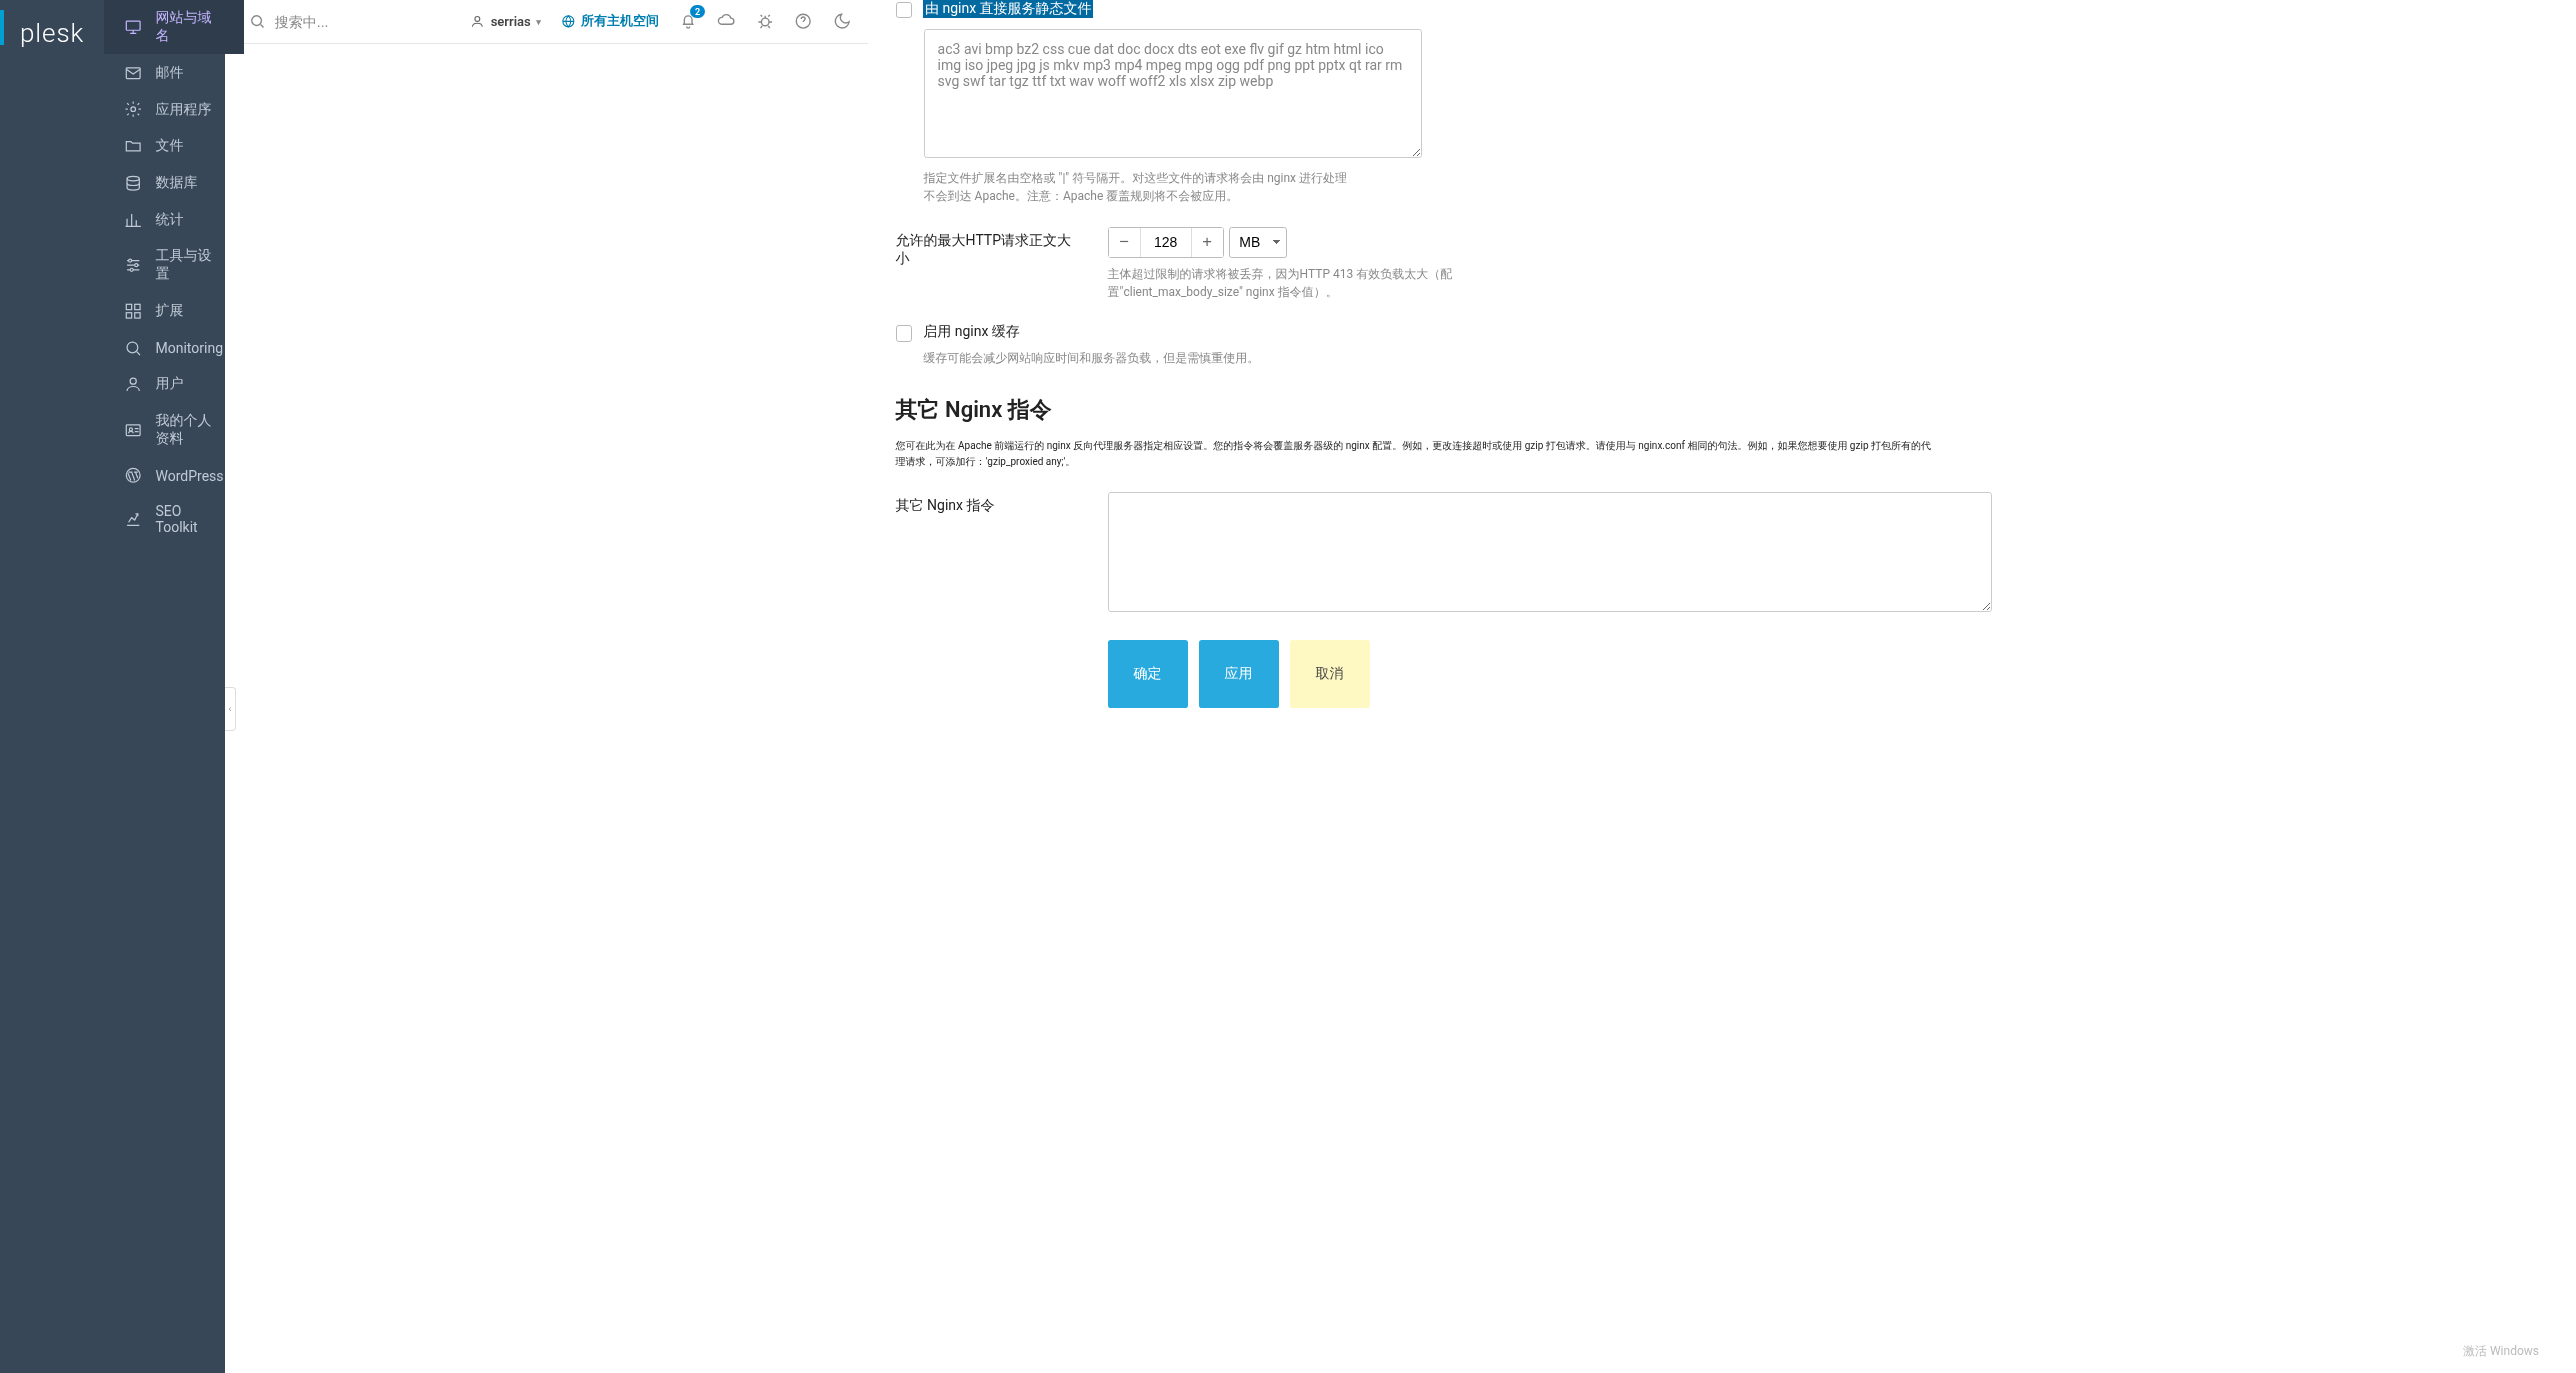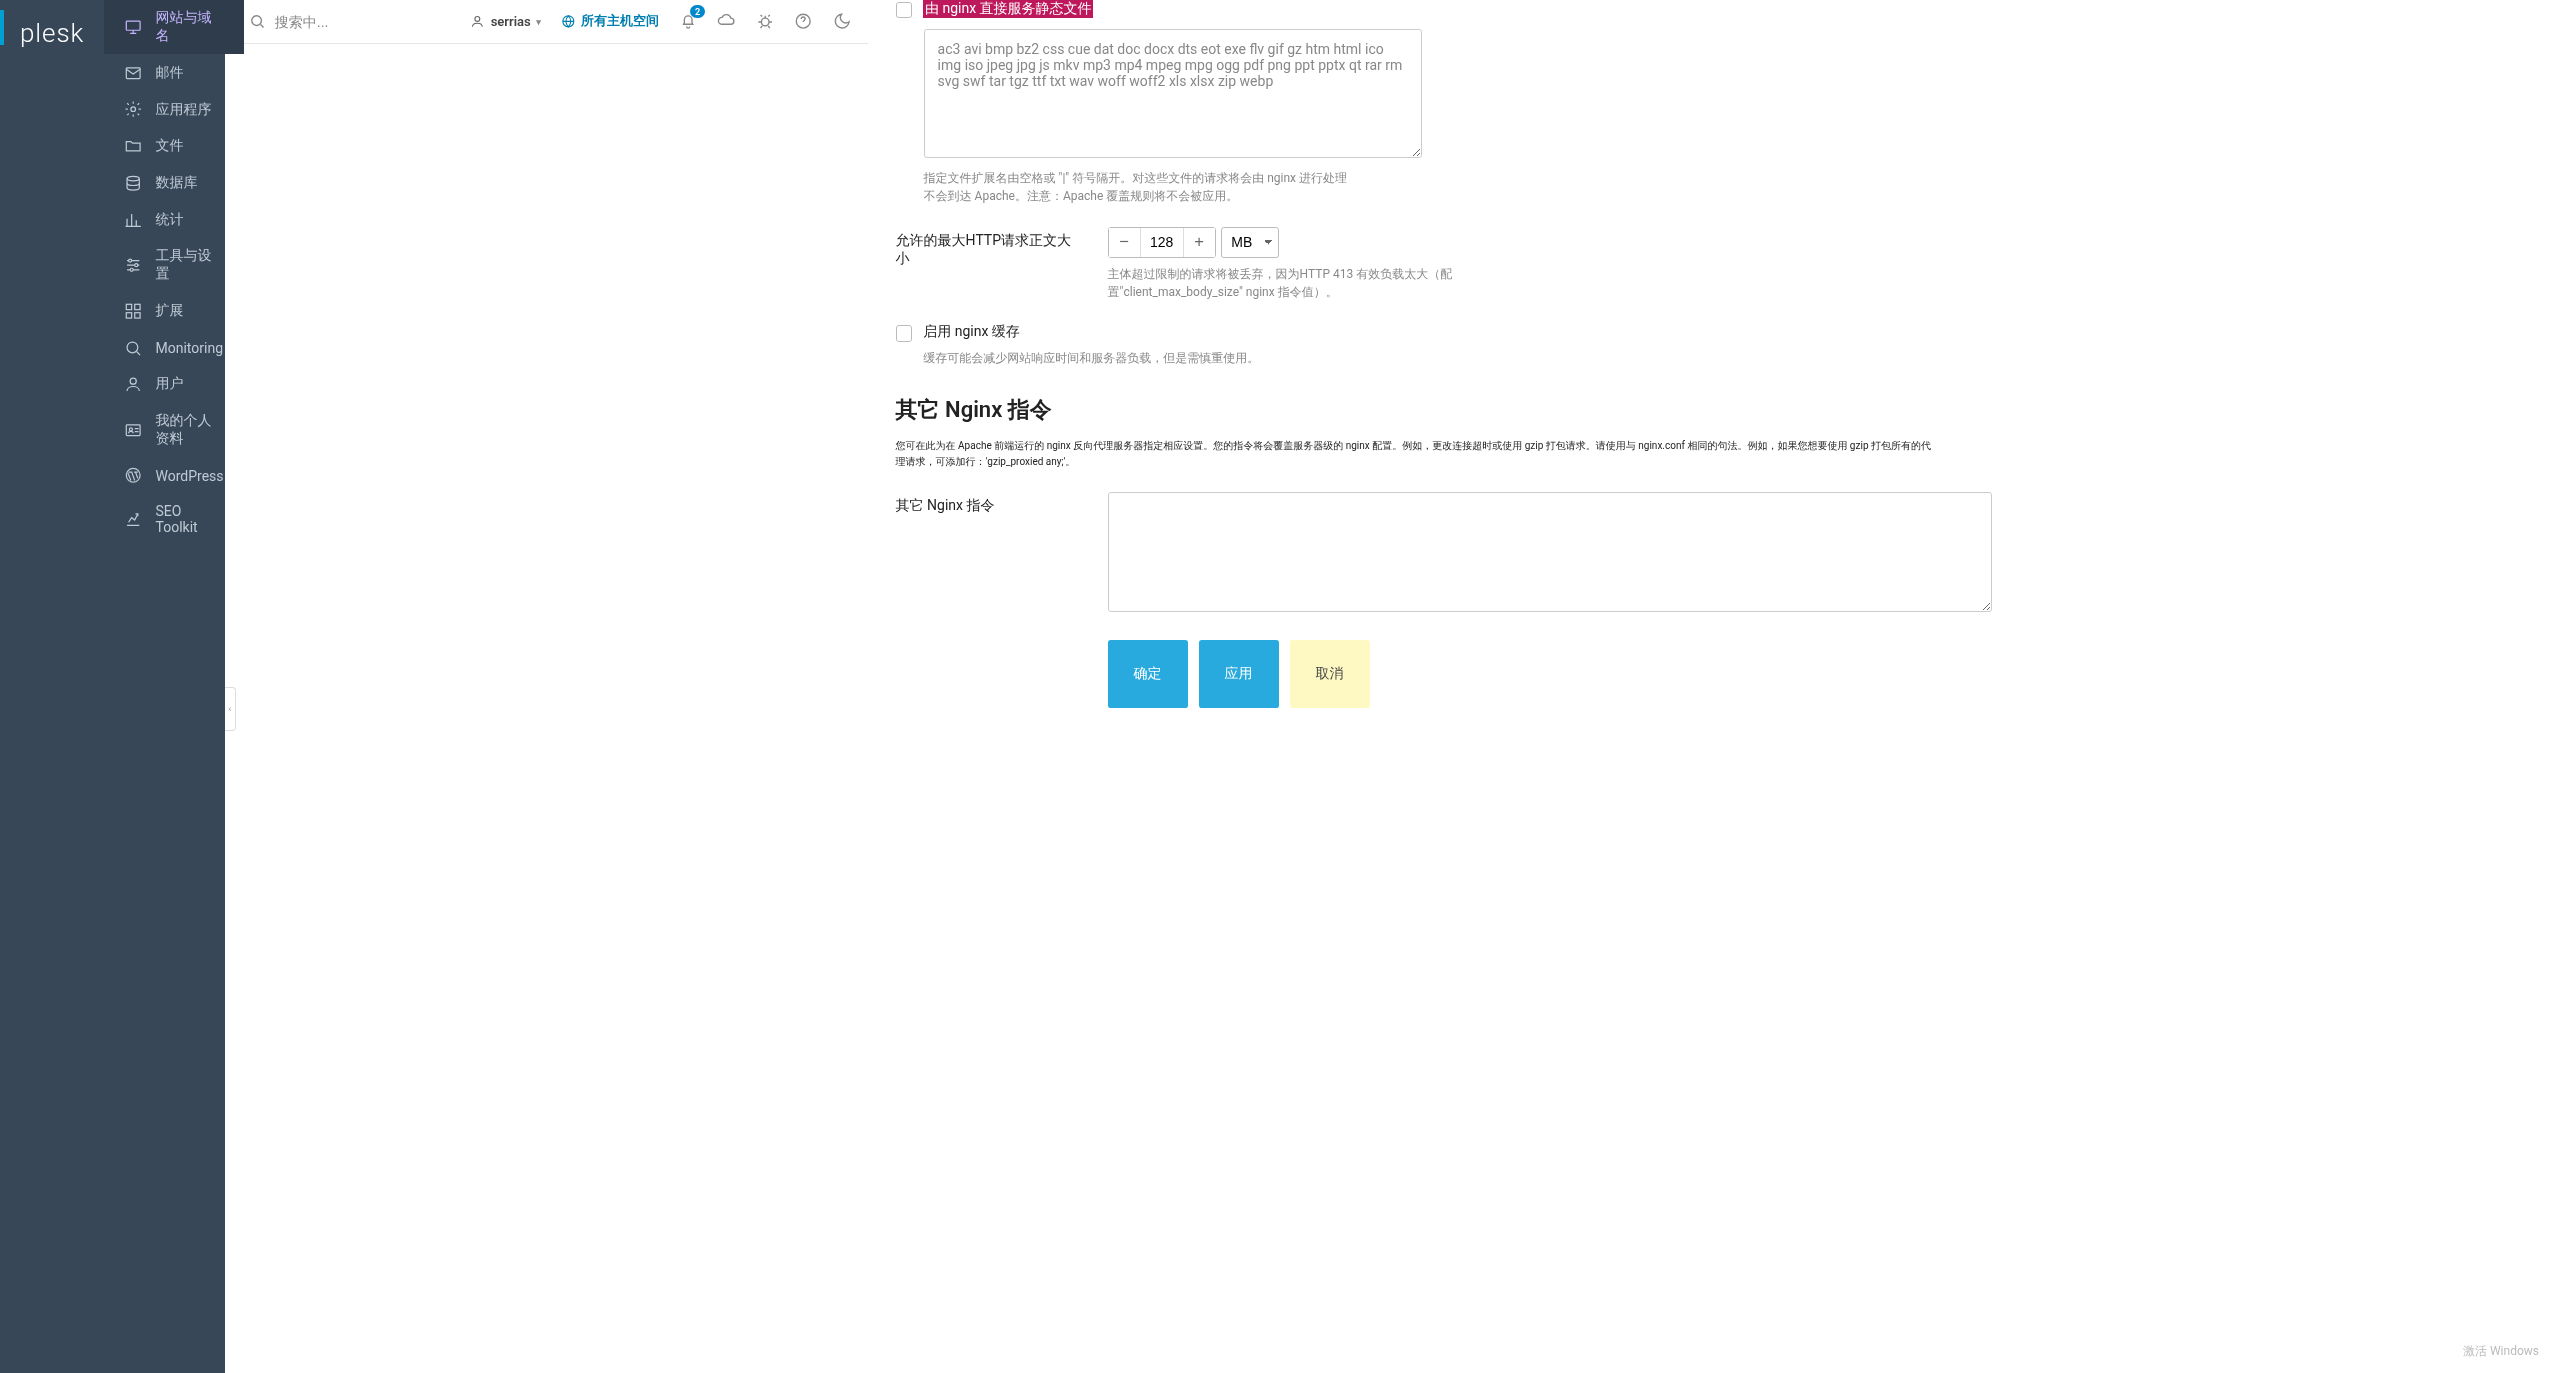--- a/index.html
+++ b/index.html
@@ -27,31 +27,31 @@
 .user-link { color: #444; font-weight: 600; display: inline-flex; align-items: center; gap: 5.5px; cursor: pointer; }
 .top-icon { color: #888; cursor: pointer; position: relative; display: inline-flex; }
 .badge { position: absolute; top: -7.4px; right: -7.4px; background: #0088cc; color: #fff; border-radius: 9.2px; font-size: 9.2px; padding: 0.9px 4.6px; font-weight: 600; }
 
 
 .content { flex: 1; overflow-y: auto; padding: 0 28px 28px; }
 .form-row { margin-bottom: 22px; }
 .checkbox-row { display: flex; align-items: flex-start; gap: 11px; }
 .checkbox { width: 16.6px; height: 16.6px; border: 0.9px solid #bbb; border-radius: 2.8px; flex-shrink: 0; margin-top: 1.8px; cursor: pointer; }
 .check-label { font-size: 14px; color: #222; }
-.check-label.highlighted { background: #be185d; color: #fff; padding: 0 1.8px; }
+.check-label.highlighted { background: #0369a1; color: #fff; padding: 0 1.8px; }
 .textarea-block { margin-left: 28px; margin-top: 11px; }
 textarea.ext-list { width: 498px; height: 129px; border: 0.9px solid #ccc; border-radius: 2.8px; padding: 11px 13px; font-size: 14px; color: #888; font-family: inherit; resize: both; }
 textarea.ext-list:disabled { background: #fff; color: #888; }
 .hint { font-size: 12px; color: #888; margin-top: 7.4px; max-width: 424px; line-height: 1.5; }
 
 .field-row { display: flex; align-items: flex-start; gap: 28px; margin-bottom: 22px; }
 .field-label { width: 184px; padding-top: 5.5px; font-size: 14px; }
 .stepper { display: flex; align-items: center; border: 0.9px solid #bbb; border-radius: 2.8px; height: 31px; }
 .stepper button { width: 31px; height: 29.5px; border: none; background: #fff; cursor: pointer; font-size: 16.6px; color: #666; }
-.stepper input { width: 44px; border: none; text-align: center; font-size: 14px; border-left: 0.9px solid #ddd; border-right: 0.9px solid #ddd; height: 29.5px; }
+.stepper input { width: 52px; border: none; text-align: center; font-size: 14px; border-left: 0.9px solid #ddd; border-right: 0.9px solid #ddd; height: 29.5px; }
 select.unit { height: 31px; border: 0.9px solid #bbb; border-radius: 2.8px; padding: 0 26px 0 9.2px; font-size: 14px; margin-left: 5.5px; background: #fff; appearance: none; background-image: linear-gradient(45deg, transparent 50%, #666 50%), linear-gradient(135deg, #666 50%, transparent 50%); background-position: right 10px center, right 5.5px center; background-size: 4.6px 4.6px; background-repeat: no-repeat; }
 .field-hint { font-size: 12px; color: #888; margin-top: 7.4px; max-width: 350px; line-height: 1.5; }
 
 h2.section-title { font-size: 22px; font-weight: 600; margin: 28px 0 13px; }
 p.section-desc { font-size: 10px; line-height: 1.6; max-width: 1041px; margin-bottom: 22px; }
 
 textarea.directives { width: 100%; max-width: 884px; height: 120px; border: 0.9px solid #ccc; border-radius: 2.8px; padding: 9.2px; font-family: inherit; font-size: 13px; resize: both; }
 
 .btn-row { display: flex; gap: 11px; margin-top: 28px; }
 .btn { padding: 25px 26px; border: none; border-radius: 2.8px; font-size: 14px; cursor: pointer; font-weight: 500; }

